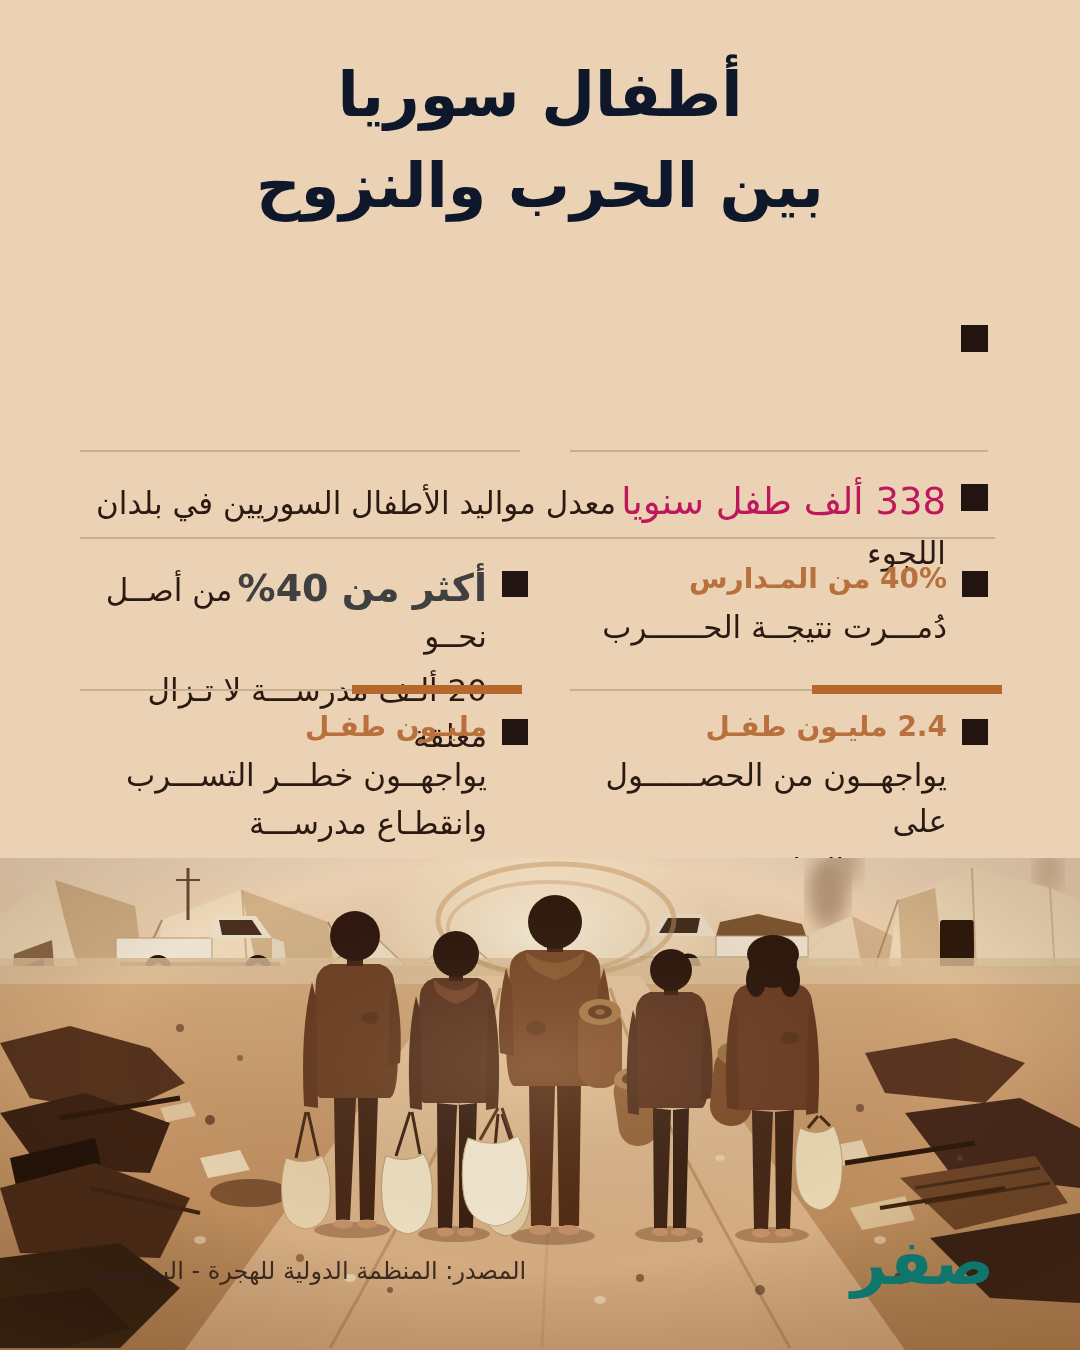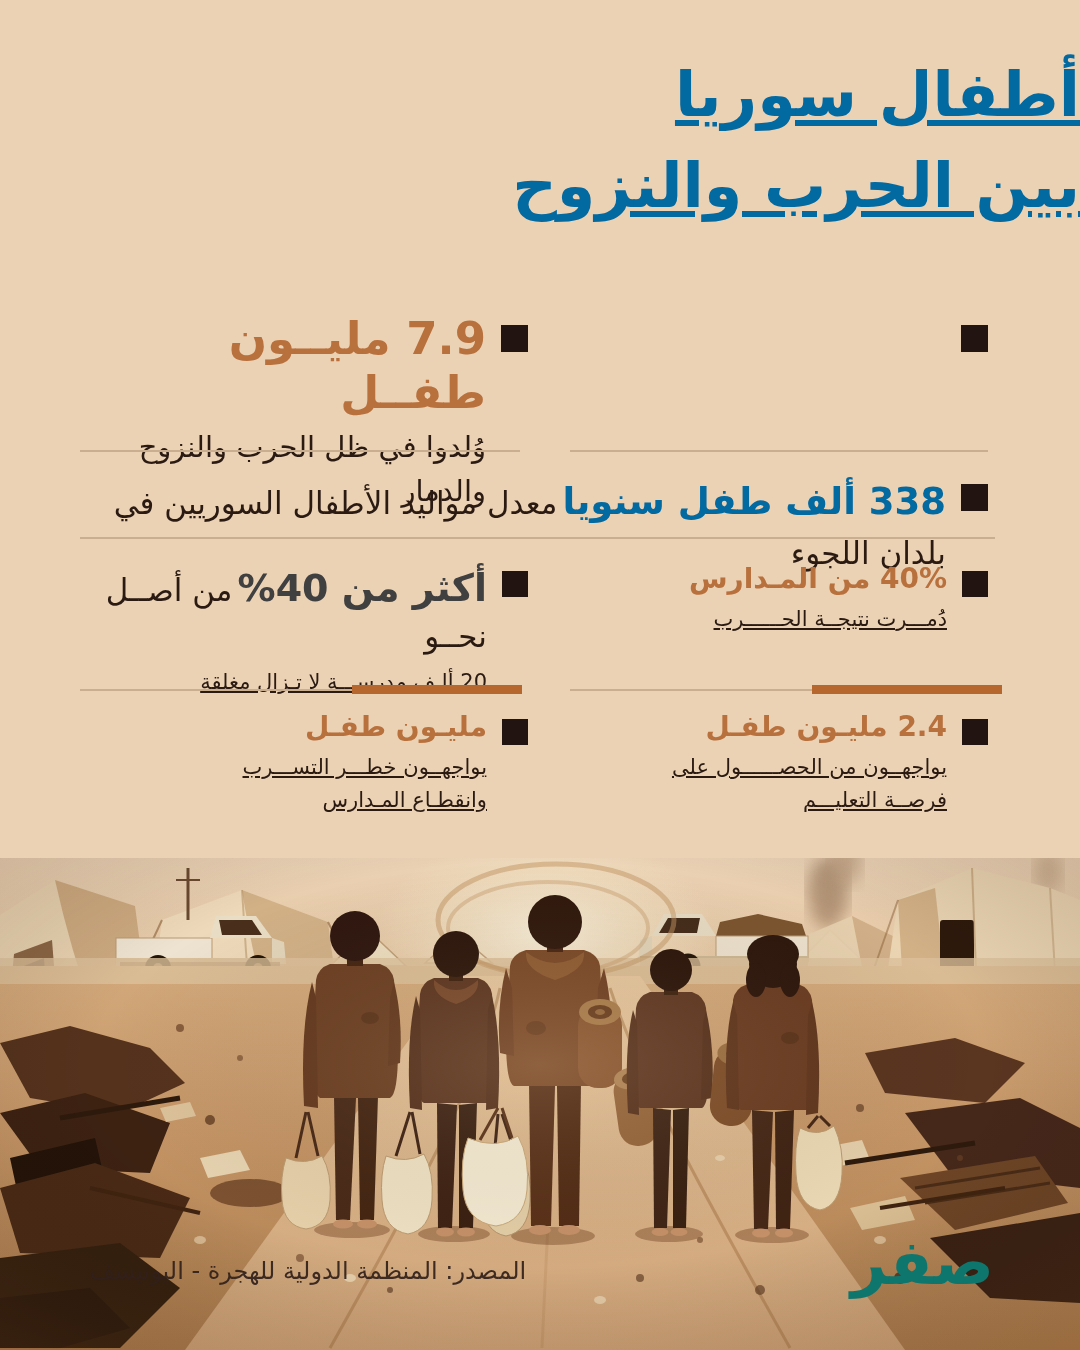--- a/index.html
+++ b/index.html
@@ -3,38 +3,38 @@
 <meta charset="utf-8">
 <style>
   * { margin:0; padding:0; box-sizing:border-box; }
   html,body { background:#8a7660; }
   .page{
     position:relative; width:1080px; height:1350px; margin:0 auto;
     background:#ebd2b5; overflow:hidden; direction:rtl;
     font-family:"DejaVu Sans","Liberation Sans",sans-serif;
   }
   .title{
-    position:absolute; top:50px; left:0; right:0; text-align:right;
-    color:#0369a1; font-weight:800; font-size:62px; line-height:1.46;text-decoration:underline;
+    position:absolute; top:50px; left:0; right:0; text-align:center;
+    color:#0f172a; font-weight:800; font-size:62px; line-height:1.46;
   }
   .title span{display:block;}
   .stat{ position:absolute; }
   .stat-head{ display:flex; gap:15px; align-items:flex-start; }
   .bullet{ flex:0 0 auto; width:27px; height:27px; margin-top:13px; background:#221410; }
   .sm .bullet{ margin-top:9px; width:26px; height:26px; }
   .stat-text{ flex:1 1 auto; }
   .headline{ font-size:45px; font-weight:800; color:#b8703c; line-height:1.2; }
   .sm .headline{ font-size:28px; }
   .body-line{ font-size:29px; color:#2a1a12; line-height:1.5; margin-top:6px; }
-  .sm .body-line{ font-size:21px; margin-top:8px;text-decoration:underline; }
+  .sm .body-line{ font-size:31px; margin-top:8px; }
   .inline-hl{ font-size:38px; font-weight:800; color:#404040; }
   .inline-dark{ font-size:31px; color:#2a1a12; }
   .band{ position:absolute; top:474px; right:92px; left:85px; display:flex; gap:15px; align-items:flex-start; }
   .band .bullet{ margin-top:10px; }
-  .band-hl{ font-size:37px; font-weight:700; color:#0369a1; }
+  .band-hl{ font-size:37px; font-weight:400; color:#be185d; }
   .band-rest{ font-size:31px; color:#2a1a12; }
   .band-text{ line-height:1.5; }
   .hr{ position:absolute; height:2px; background:#c9ae8f; }
   .hr-thick{ position:absolute; height:9px; background:#b5672e; }
   .photo{ position:absolute; top:858px; left:0; width:1080px; height:492px; }
   .photo svg{ display:block; width:100%; height:100%; }
   .source{
     position:absolute; top:1257px; left:90px; font-size:24px; color:#31201a;
     direction:rtl; opacity:.92;
   }
@@ -52,29 +52,20 @@
     <span>أطفال سوريا</span>
     <span>بين الحرب والنزوح</span>
   </h1>
 
   <div class="stat" style="top:312px; right:92px; width:420px;">
     <div class="stat-head">
       <span class="bullet"></span>
     </div>
   </div>
 
-  <div class="stat" style="top:312px; right:552px; width:450px;">
-    <div class="stat-head">
-      <span class="bullet"></span>
-      <div class="stat-text">
-        <div class="headline">7.9 مليــون طفــل</div>
-        <div class="body-line">وُلدوا في ظل الحرب والنزوح والدمار</div>
-      </div>
-    </div>
-  </div>
 
   <div class="hr" style="top:450px; right:92px;  width:418px;"></div>
   <div class="hr" style="top:450px; right:560px; width:440px;"></div>
 
   <div class="band">
     <span class="bullet"></span>
     <div class="band-text">
       <span class="band-hl">338 ألف طفل سنويا</span>
       <span class="band-rest">معدل مواليد الأطفال السوريين في بلدان اللجوء</span>
     </div>
@@ -120,21 +111,21 @@
       </div>
     </div>
   </div>
 
   <div class="stat sm" style="top:710px; right:552px; width:450px;">
     <div class="stat-head">
       <span class="bullet"></span>
       <div class="stat-text">
         <div class="headline">مليـون طفـل</div>
         <div class="body-line">يواجهــون خطـــر التســـرب</div>
-        <div class="body-line" style="margin-top:2px;">وانقطـاع المـدارس</div>
+        <div class="body-line" style="margin-top:2px;">وانقطـاع مدرســـة</div>
       </div>
     </div>
   </div>
 
   <div class="photo">
     <svg viewBox="0 0 1080 492" xmlns="http://www.w3.org/2000/svg">
       <defs>
         <linearGradient id="skyGrad" x1="0" y1="0" x2="0" y2="1">
           <stop offset="0" stop-color="#ebd2b5"></stop>
           <stop offset="0.5" stop-color="#e6c8a4"></stop>

